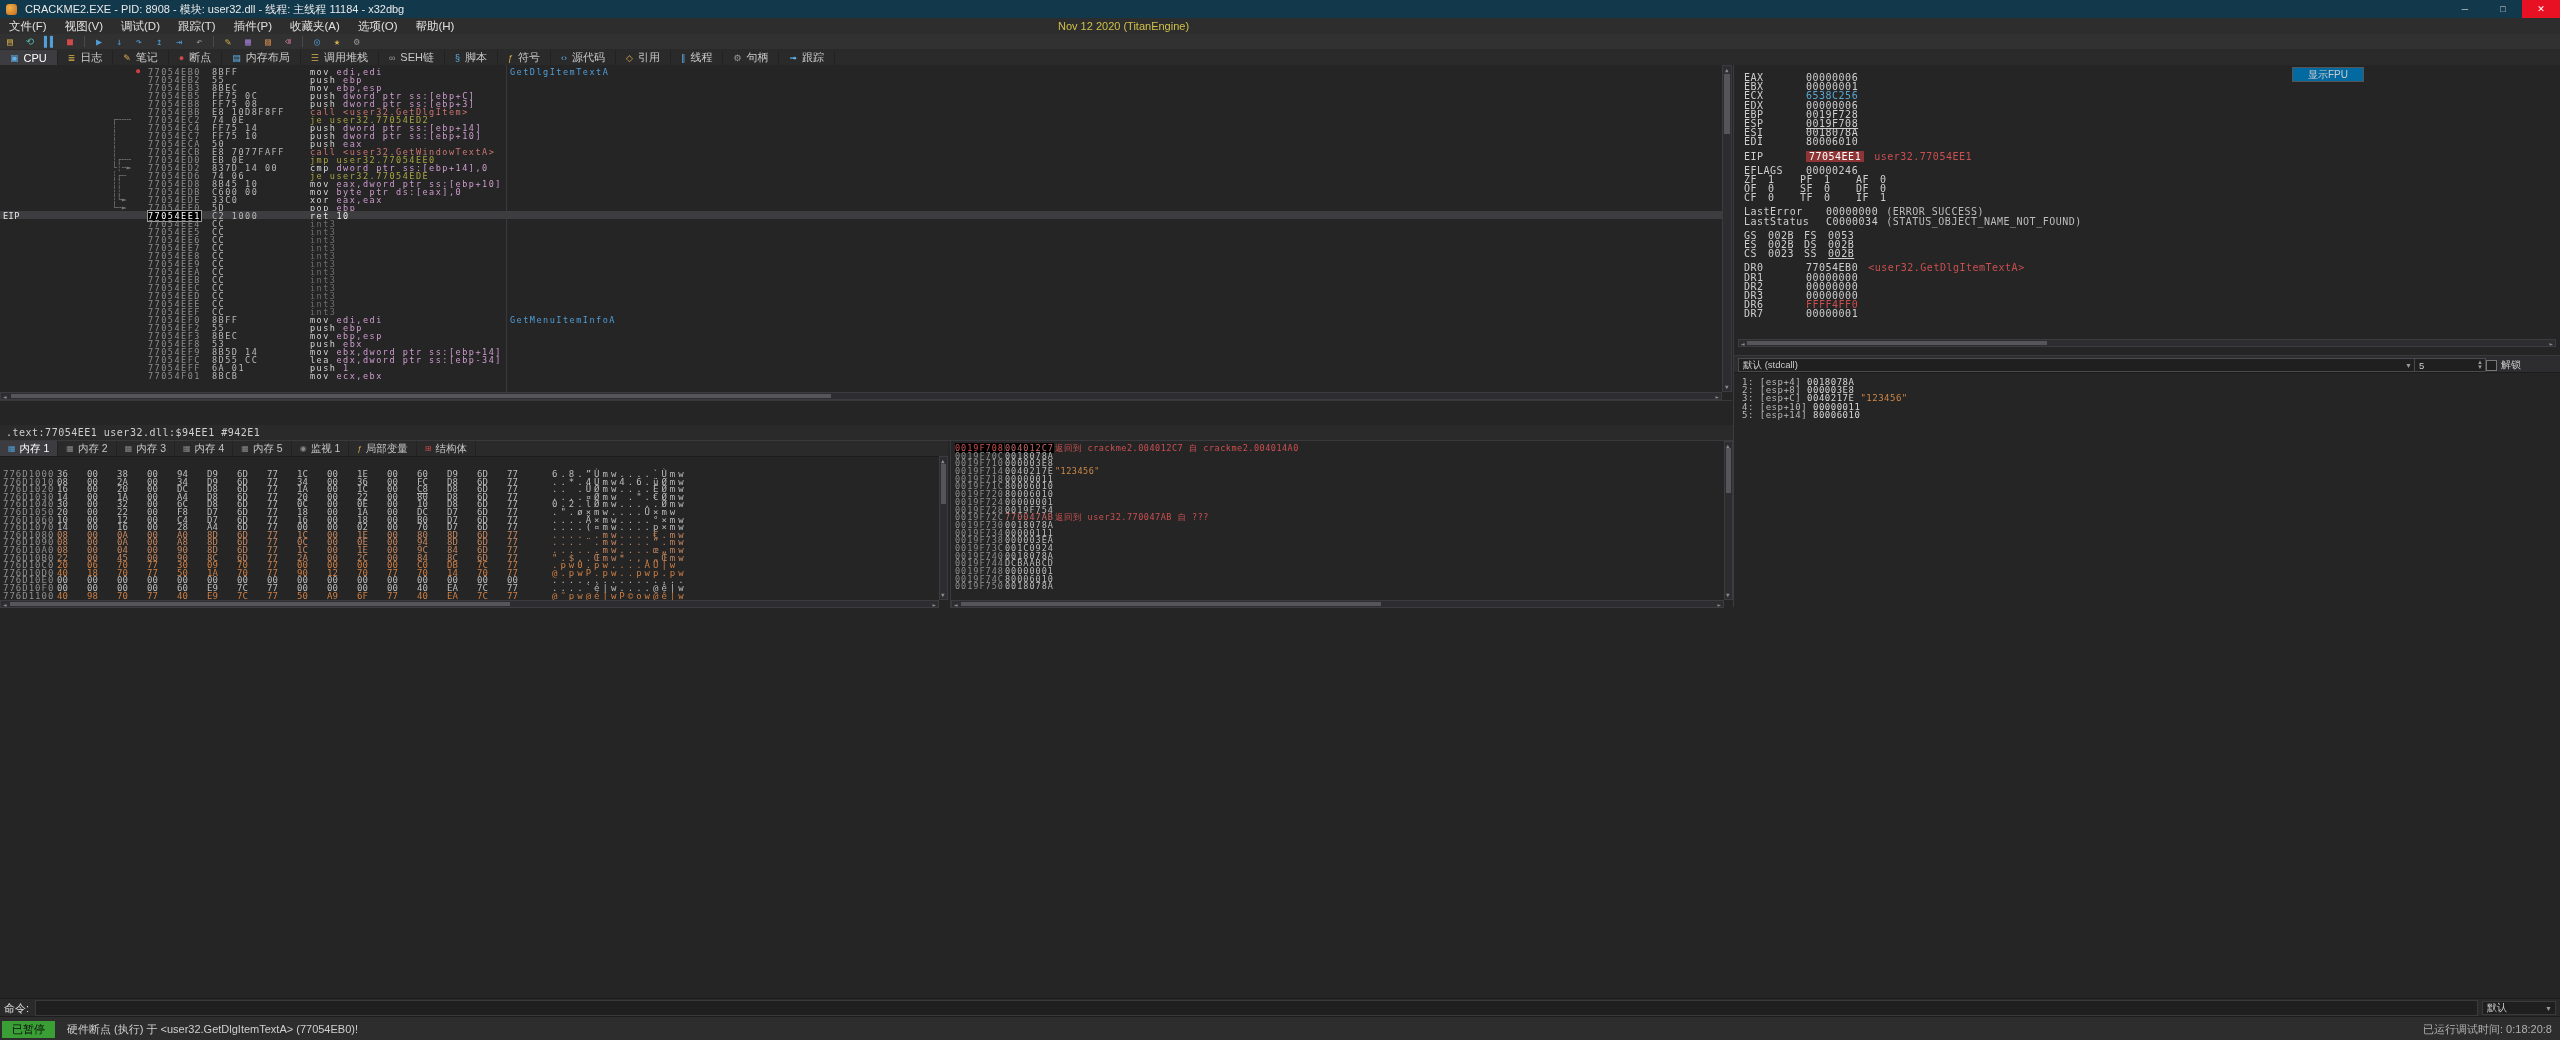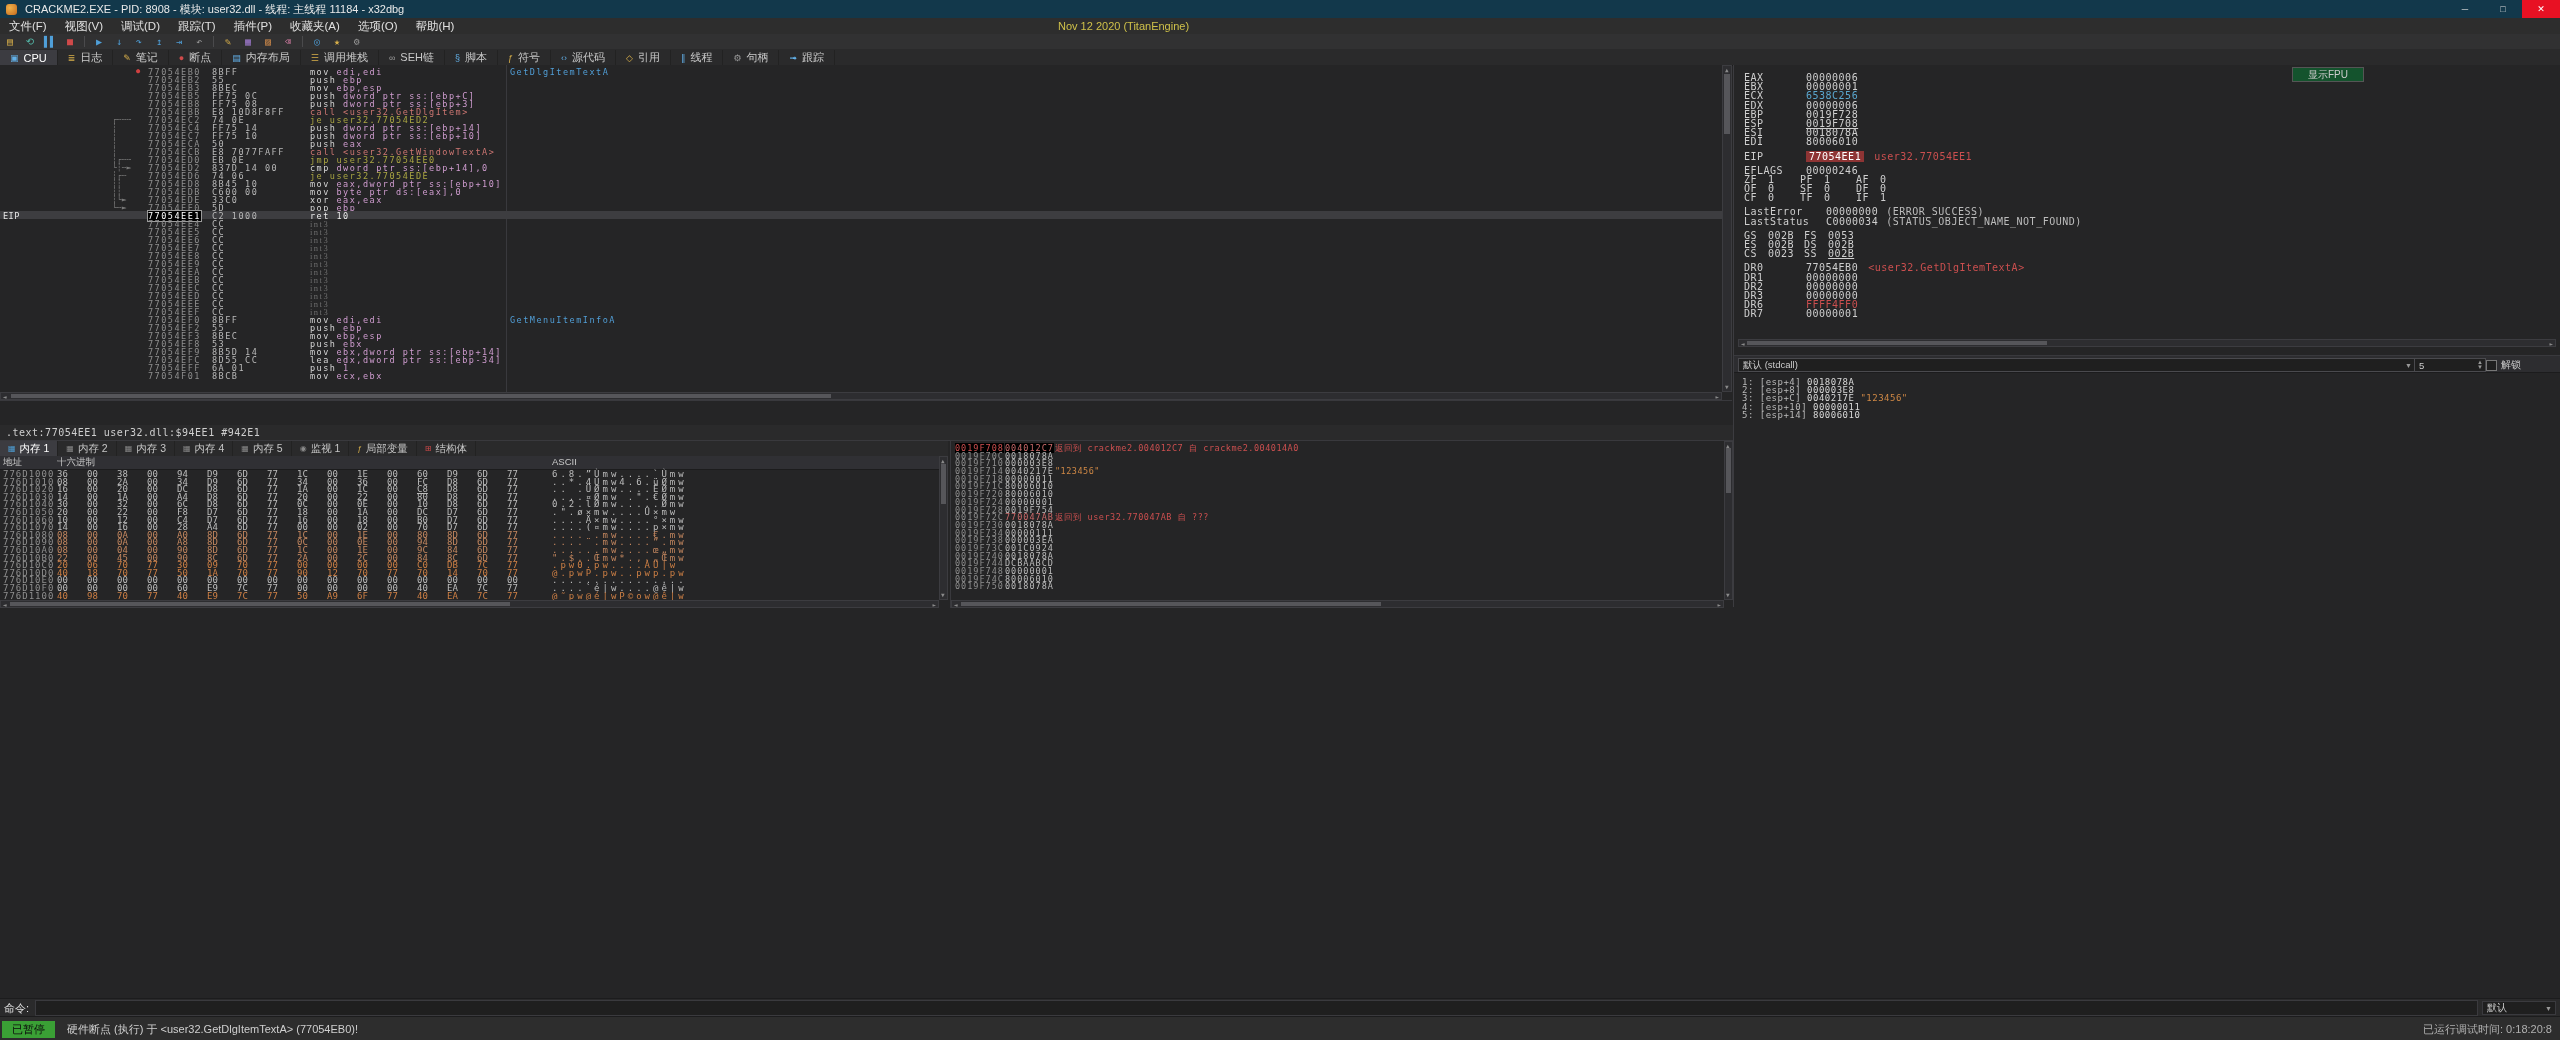--- a/index.html
+++ b/index.html
@@ -54,21 +54,21 @@
   .bpdot{position:absolute;left:136px;top:0;color:#d04040;font-size:7px;letter-spacing:0;}
   .gut{position:absolute;left:112px;width:36px;color:#7a7a7a;letter-spacing:0;font-size:8px;}
   .daddr{position:absolute;left:148px;color:#8f8f8f;}
   .drow.eip .daddr{color:#fff;background:#000;outline:1px solid #9a9a9a;}
   .dbytes{position:absolute;left:212px;color:#b9b9b9;}
   .dinstr{position:absolute;left:310px;}
   .dinstr .m{color:#d6d6d6;}
   .dinstr .o{color:#cf9ccf;}
   .dinstr.tc{color:#cd7672;}
   .dinstr.tj{color:#aaa542;}
-  .dinstr.ti{color:#6e6e6e;font-family:Liberation Serif, serif;}
+  .dinstr.ti{color:#6e6e6e;}
   .drow.eip .m,.drow.eip .o{color:#ececec;}
   .dcmt{position:absolute;left:510px;color:#519ed6;}
 
   
   .sb{position:absolute;background:#2d2d30;border:1px solid #3c3c40;box-sizing:border-box;}
   .sb .thumb{position:absolute;background:#56565a;}
   .sb .arr{position:absolute;color:#8a8a8a;font-size:6px;line-height:6px;}
 
   .dis-vscroll{right:0;top:0;width:10px;height:327px;}
   .dis-vscroll .thumb{left:1px;right:1px;top:8px;height:60px;}
@@ -112,21 +112,21 @@
   .sval.red{color:#cb6a6a;}
   .scmt{position:absolute;left:104px;letter-spacing:0.5px;}
   .scmt.red{color:#cb4f4f;}
   .scmt.str{color:#cf8845;}
   .stack-vscroll{right:0;top:0;width:9px;height:159px;}
   .stack-vscroll .thumb{left:1px;right:1px;top:6px;height:45px;}
   .stack-hscroll{left:0;bottom:0;height:8px;width:773px;}
   .stack-hscroll .thumb{top:1px;bottom:1px;left:9px;width:420px;}
 
   
-  .fpu-btn{position:absolute;left:558px;top:2px;width:70px;height:13px;background:#14532d;
+  .fpu-btn{position:absolute;left:558px;top:2px;width:70px;height:13px;background:#0369a1;
            border:1px solid #555;color:#ccc;font-size:10px;display:flex;align-items:center;justify-content:center;}
   .reg-lines{position:absolute;left:0;top:7px;right:2px;}
   .rline{position:relative;height:9.2px;font-size:10px;letter-spacing:0.5px;white-space:nowrap;}
   .rgap{height:5px;}
   .rlbl{display:inline-block;width:62px;margin-left:10px;color:#cfcfcf;}
   .rlbl.wide{width:82px;}
   .rval{color:#cfcfcf;}
   .rval.blue{color:#5aa7cf;}
   .rval.red{color:#cb4f4f;}
   .rval.ul{text-decoration:underline;}
@@ -546,25 +546,20 @@
             </span>
             <span class="btab">
               <span class="tab-ico" style="color: rgb(217, 176, 74);">ƒ</span>
               <span>局部变量</span>
             </span>
             <span class="btab">
               <span class="tab-ico" style="color: rgb(207, 74, 74);">⊞</span>
               <span>结构体</span>
             </span>
           </div>
-        <div class="dumphead ui">
-          <span style="left:3px;">地址</span>
-          <span style="left:57px;">十六进制</span>
-          <span style="left:552px;">ASCII</span>
-        </div>
         <div class="dumprows" id="dump-rows">
             <div class="mrow">
               <span class="maddr">776D1000</span>
               <span class="mbyte" style="left: 57px;">36</span>
               <span class="mbyte" style="left: 87px;">00</span>
               <span class="mbyte" style="left: 117px;">38</span>
               <span class="mbyte" style="left: 147px;">00</span>
               <span class="mbyte" style="left: 177px;">94</span>
               <span class="mbyte" style="left: 207px;">D9</span>
               <span class="mbyte" style="left: 237px;">6D</span>

